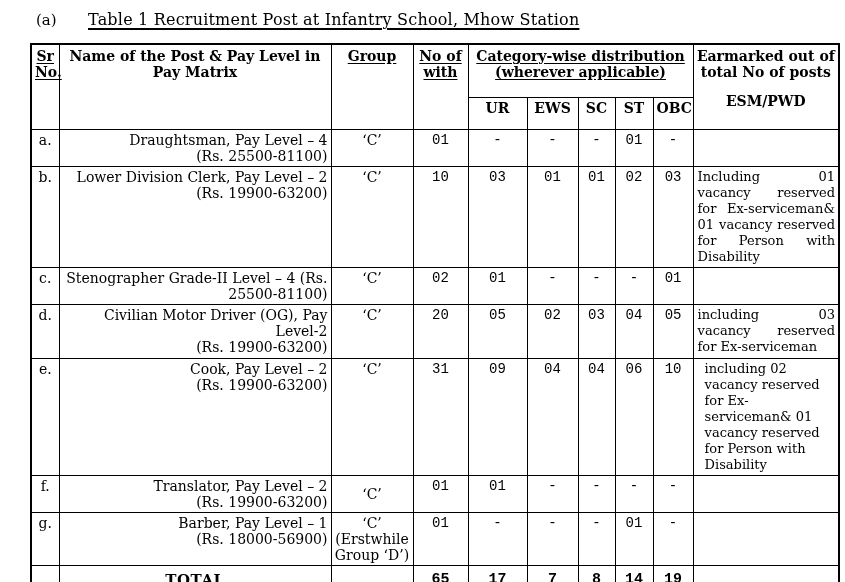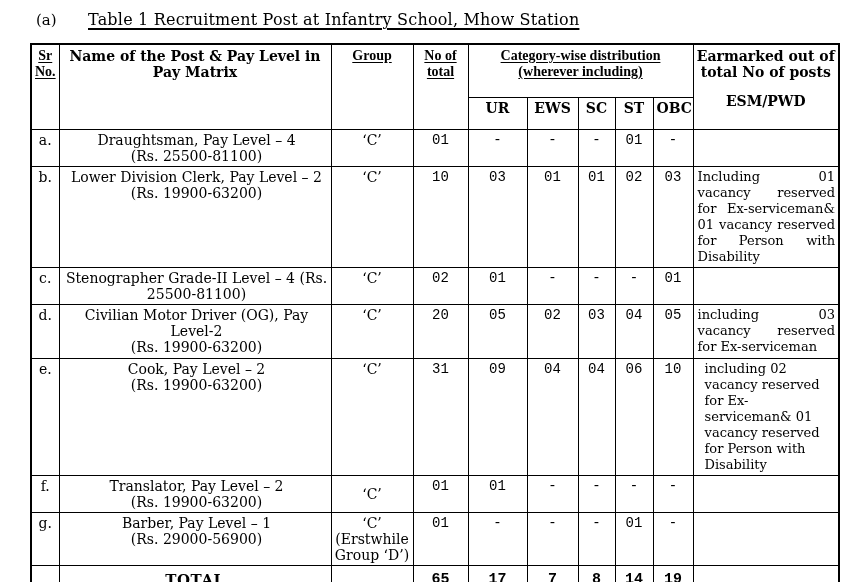--- a/index.html
+++ b/index.html
@@ -22,27 +22,27 @@
   }
   col.c-sr{width:28px;}  col.c-name{width:272px;} col.c-grp{width:82px;}
   col.c-posts{width:55px;} col.c-ur{width:59px;} col.c-ews{width:51px;}
   col.c-sc{width:37px;} col.c-st{width:38px;} col.c-obc{width:40px;}
   col.c-esm{width:146px;}
   th,td{
     border:1px solid #000;vertical-align:top;padding:2px 3px;
     font-size:14px;line-height:16px;
   }
   th{font-weight:bold;text-align:center;}
-  .ul{text-decoration:underline;text-underline-offset:2px;font-family:Liberation Serif, serif;}
+  .ul{text-decoration:underline;text-underline-offset:2px;}
   .hr1 th{padding-top:3px;}
   tr.hr1{height:53px;} tr.hr2{height:32px;}
   .earmarked-title{text-underline-offset:2px;}
   .esm-sub{margin-top:13px;}
   td.sr{text-align:center;}
-  td.name{text-align:center;padding-left:6px;white-space:pre-line;margin-left:16px;}
+  td.name{text-align:right;padding-left:6px;white-space:pre-line;margin-left:16px;}
   td.grp{text-align:center;white-space:pre-line;}
   td.num{text-align:center;font-family:Liberation Mono, monospace;}
   td.esm{font-size:13px;line-height:16px;text-align:left;padding-left:4px;}
   td.esm.just{text-align:justify;padding-right:3px;}
   td.esm.indent{padding-left:11px;padding-right:15px;}
   td.mid{vertical-align:middle;}
   tr.row-a{height:33px;} tr.row-b{height:97px;} tr.row-c{height:33px;}
   tr.row-d{height:54px;} tr.row-e{height:112px;} tr.row-f{height:34px;}
   tr.row-g{height:48px;} tr.total-row{height:31px;}
   tr.total-row td{vertical-align:middle;font-weight:bold;}
@@ -71,22 +71,22 @@
         <col class="c-st">
         <col class="c-obc">
       <col class="c-esm">
     </colgroup>
 
     <tbody>
         <tr class="hr1">
       <th rowspan="2" class="ul">Sr No.</th>
       <th rowspan="2">Name of the Post &amp; Pay Level in Pay Matrix</th>
       <th rowspan="2" class="ul">Group</th>
-      <th rowspan="2" class="ul">No of total</th>
-      <th colspan="5" class="ul">Category-wise distribution (wherever including)</th>
+      <th rowspan="2" class="ul">No of with</th>
+      <th colspan="5" class="ul">Category-wise distribution (wherever applicable)</th>
       <th rowspan="2">
         <div class="earmarked-title">Earmarked out of total No of posts</div>
         <div class="esm-sub">ESM/PWD</div>
       </th>
     </tr>
 
     <tr class="hr2">
       <th>UR</th>
       <th>EWS</th>
       <th>SC</th>
@@ -174,21 +174,21 @@
       <td class="num">-</td>
       <td class="num">-</td>
       <td class="num">-</td>
       <td class="num">-</td>
       <td class="esm"></td>
     </tr>
 
     <tr class="row-g">
       <td class="sr">g.</td>
       <td class="name">Barber, Pay Level – 1
-(Rs. 29000-56900)</td>
+(Rs. 18000-56900)</td>
       <td class="grp">‘C’
 (Erstwhile
 Group ‘D’)</td>
       <td class="num">01</td>
       <td class="num">-</td>
       <td class="num">-</td>
       <td class="num">-</td>
       <td class="num">01</td>
       <td class="num">-</td>
       <td class="esm"></td>

